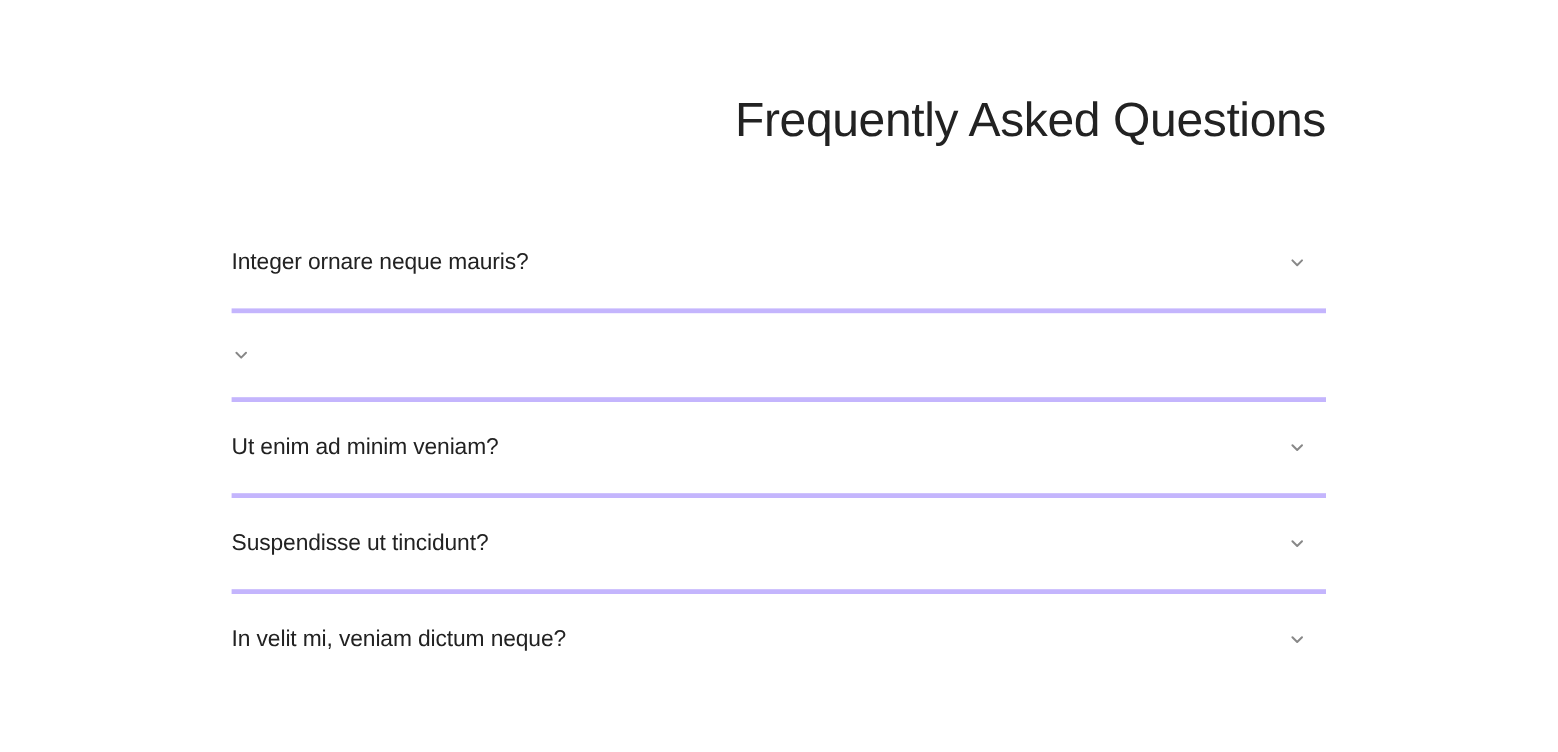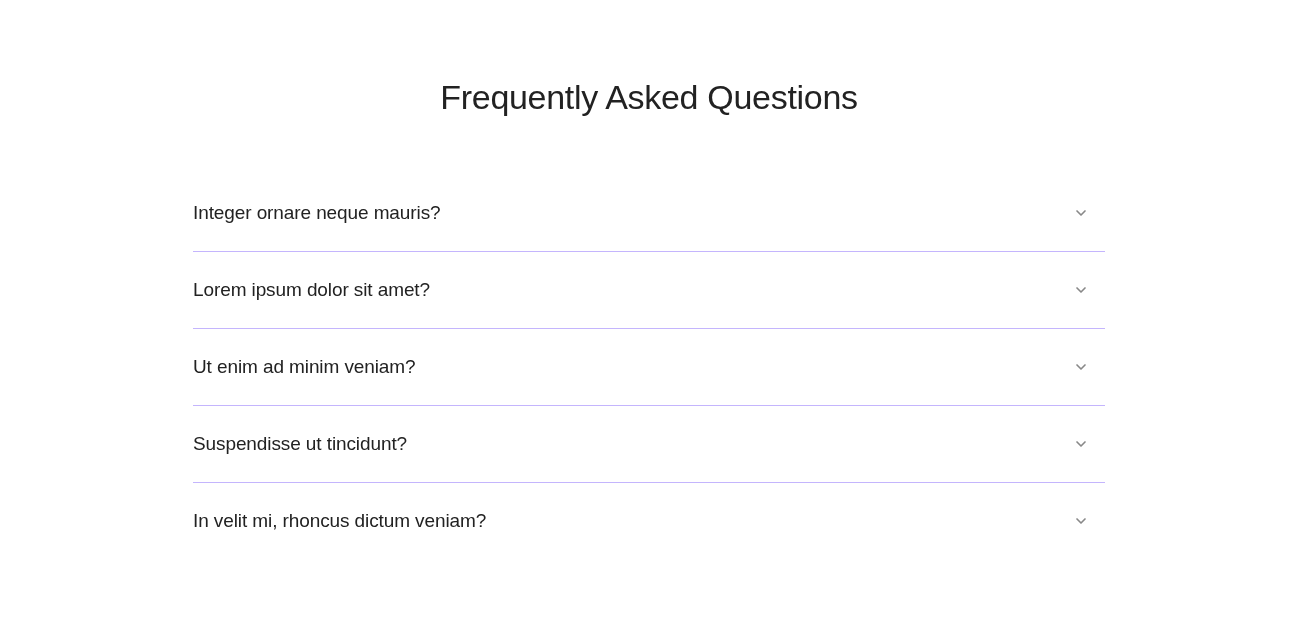--- a/index.html
+++ b/index.html
@@ -12,32 +12,32 @@
       background: #ffffff;
       width: 1298px;
       height: 627px;
       padding-top: 78px;
     }
     .container {
       max-width: 912px;
       margin: 0 auto;
     }
     .title {
-      font-size: 34px;
+      font-size: 40px;
       font-weight: 400;
       color: #222222;
-      text-align: center;
+      text-align: right;
       letter-spacing: -0.3px;
       margin-bottom: 58px;
     }
     .accordion {
       width: 100%;
     }
     .accordion-item {
-      border-bottom: 1px solid #c4b5fd;
+      border-bottom: 4px solid #c4b5fd;
     }
     .accordion-item:last-child {
       border-bottom: none;
     }
     .accordion-header {
       display: flex;
       align-items: center;
       justify-content: space-between;
       padding: 27px 16px 27px 0;
       cursor: pointer;
@@ -74,21 +74,20 @@
         <span class="chevron">
           <svg viewBox="0 0 24 24" fill="none" stroke="currentColor" stroke-width="2.5" stroke-linecap="round" stroke-linejoin="round">
               <polyline points="6 9 12 15 18 9"></polyline>
             </svg>
         </span>
       </div>
     </div>
 
     <div class="accordion-item">
       <div class="accordion-header">
-        <span class="accordion-question">Lorem ipsum dolor sit amet?</span>
         <span class="chevron">
           <svg viewBox="0 0 24 24" fill="none" stroke="currentColor" stroke-width="2.5" stroke-linecap="round" stroke-linejoin="round">
               <polyline points="6 9 12 15 18 9"></polyline>
             </svg>
         </span>
       </div>
     </div>
 
     <div class="accordion-item">
       <div class="accordion-header">
@@ -107,21 +106,21 @@
         <span class="chevron">
           <svg viewBox="0 0 24 24" fill="none" stroke="currentColor" stroke-width="2.5" stroke-linecap="round" stroke-linejoin="round">
               <polyline points="6 9 12 15 18 9"></polyline>
             </svg>
         </span>
       </div>
     </div>
 
     <div class="accordion-item">
       <div class="accordion-header">
-        <span class="accordion-question">In velit mi, rhoncus dictum veniam?</span>
+        <span class="accordion-question">In velit mi, veniam dictum neque?</span>
         <span class="chevron">
           <svg viewBox="0 0 24 24" fill="none" stroke="currentColor" stroke-width="2.5" stroke-linecap="round" stroke-linejoin="round">
               <polyline points="6 9 12 15 18 9"></polyline>
             </svg>
         </span>
       </div>
     </div>
 
   </div>
 </div>

